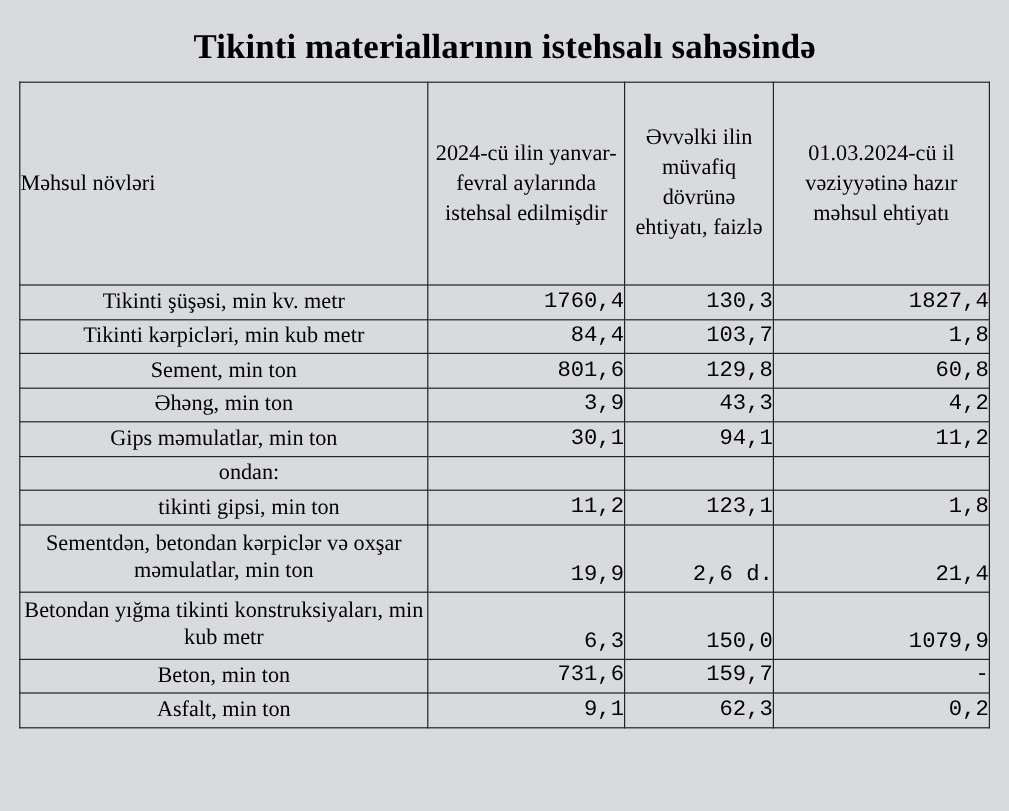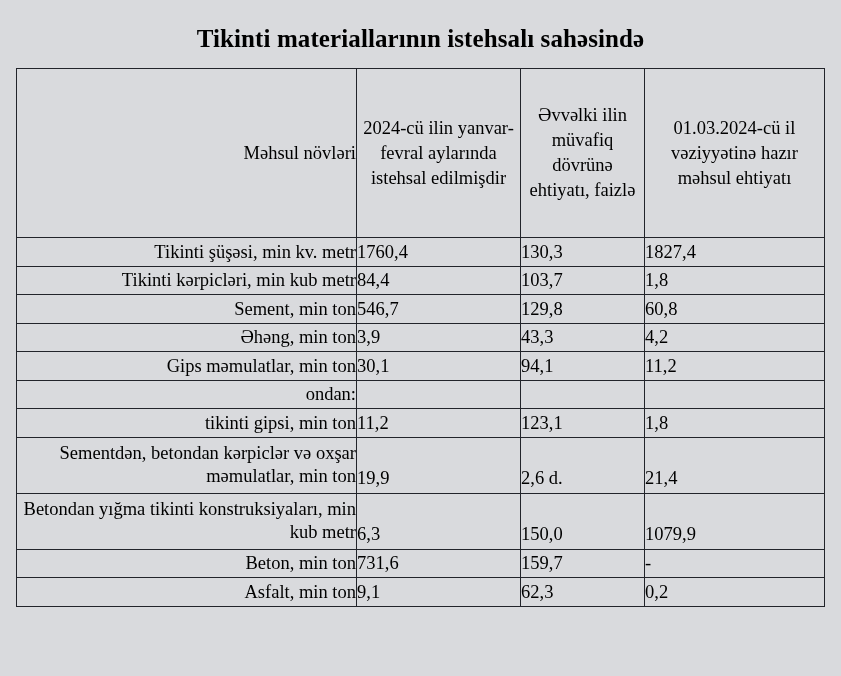--- a/index.html
+++ b/index.html
@@ -17,21 +17,21 @@
   .page {
     width: 841px;
     height: 676px;
     box-sizing: border-box;
     padding: 18px 16px 0 16px;
     position: relative;
   }
   .title {
     text-align: center;
     font-weight: bold;
-    font-size: 25px;
+    font-size: 29px;
     line-height: 30px;
     letter-spacing: 0.1px;
     margin: 6px 0 14px 0;
   }
   .title .line2 {
     display: block;
   }
   table.report {
     border-collapse: collapse;
     width: 808px;
@@ -54,36 +54,38 @@
   col.c3 { width: 180px; }
 
   thead th {
     height: 168px;
     text-align: center;
     line-height: 25px;
     padding: 4px 6px;
     vertical-align: middle;
   }
   thead th.h0 {
-    text-align: right;
+    text-align: left;
   }
   tbody td {
     height: 27.5px;
     line-height: 22px;
   }
   td.label {
-    text-align: right;
+    text-align: center;
     padding-left: 9px;
     padding-right: 4px;
   }
   td.label.indent {
     padding-left: 42px;
   }
   td.num {
+    text-align: right;
     padding-right: 9px;
+    font-family: Liberation Mono, monospace;
   }
   tr.tall td {
     height: 52px;
     line-height: 23px;
   }
   tr.tall td.label {
     vertical-align: middle;
   }
   tr.tall td.num {
     vertical-align: bottom;
@@ -122,21 +124,21 @@
           <td class="num">1827,4</td>
         </tr>
         <tr>
           <td class="label">Tikinti kərpicləri, min kub metr</td>
           <td class="num">84,4</td>
           <td class="num">103,7</td>
           <td class="num">1,8</td>
         </tr>
         <tr>
           <td class="label">Sement, min ton</td>
-          <td class="num">546,7</td>
+          <td class="num">801,6</td>
           <td class="num">129,8</td>
           <td class="num">60,8</td>
         </tr>
         <tr>
           <td class="label">Əhəng, min ton</td>
           <td class="num">3,9</td>
           <td class="num">43,3</td>
           <td class="num">4,2</td>
         </tr>
         <tr>

